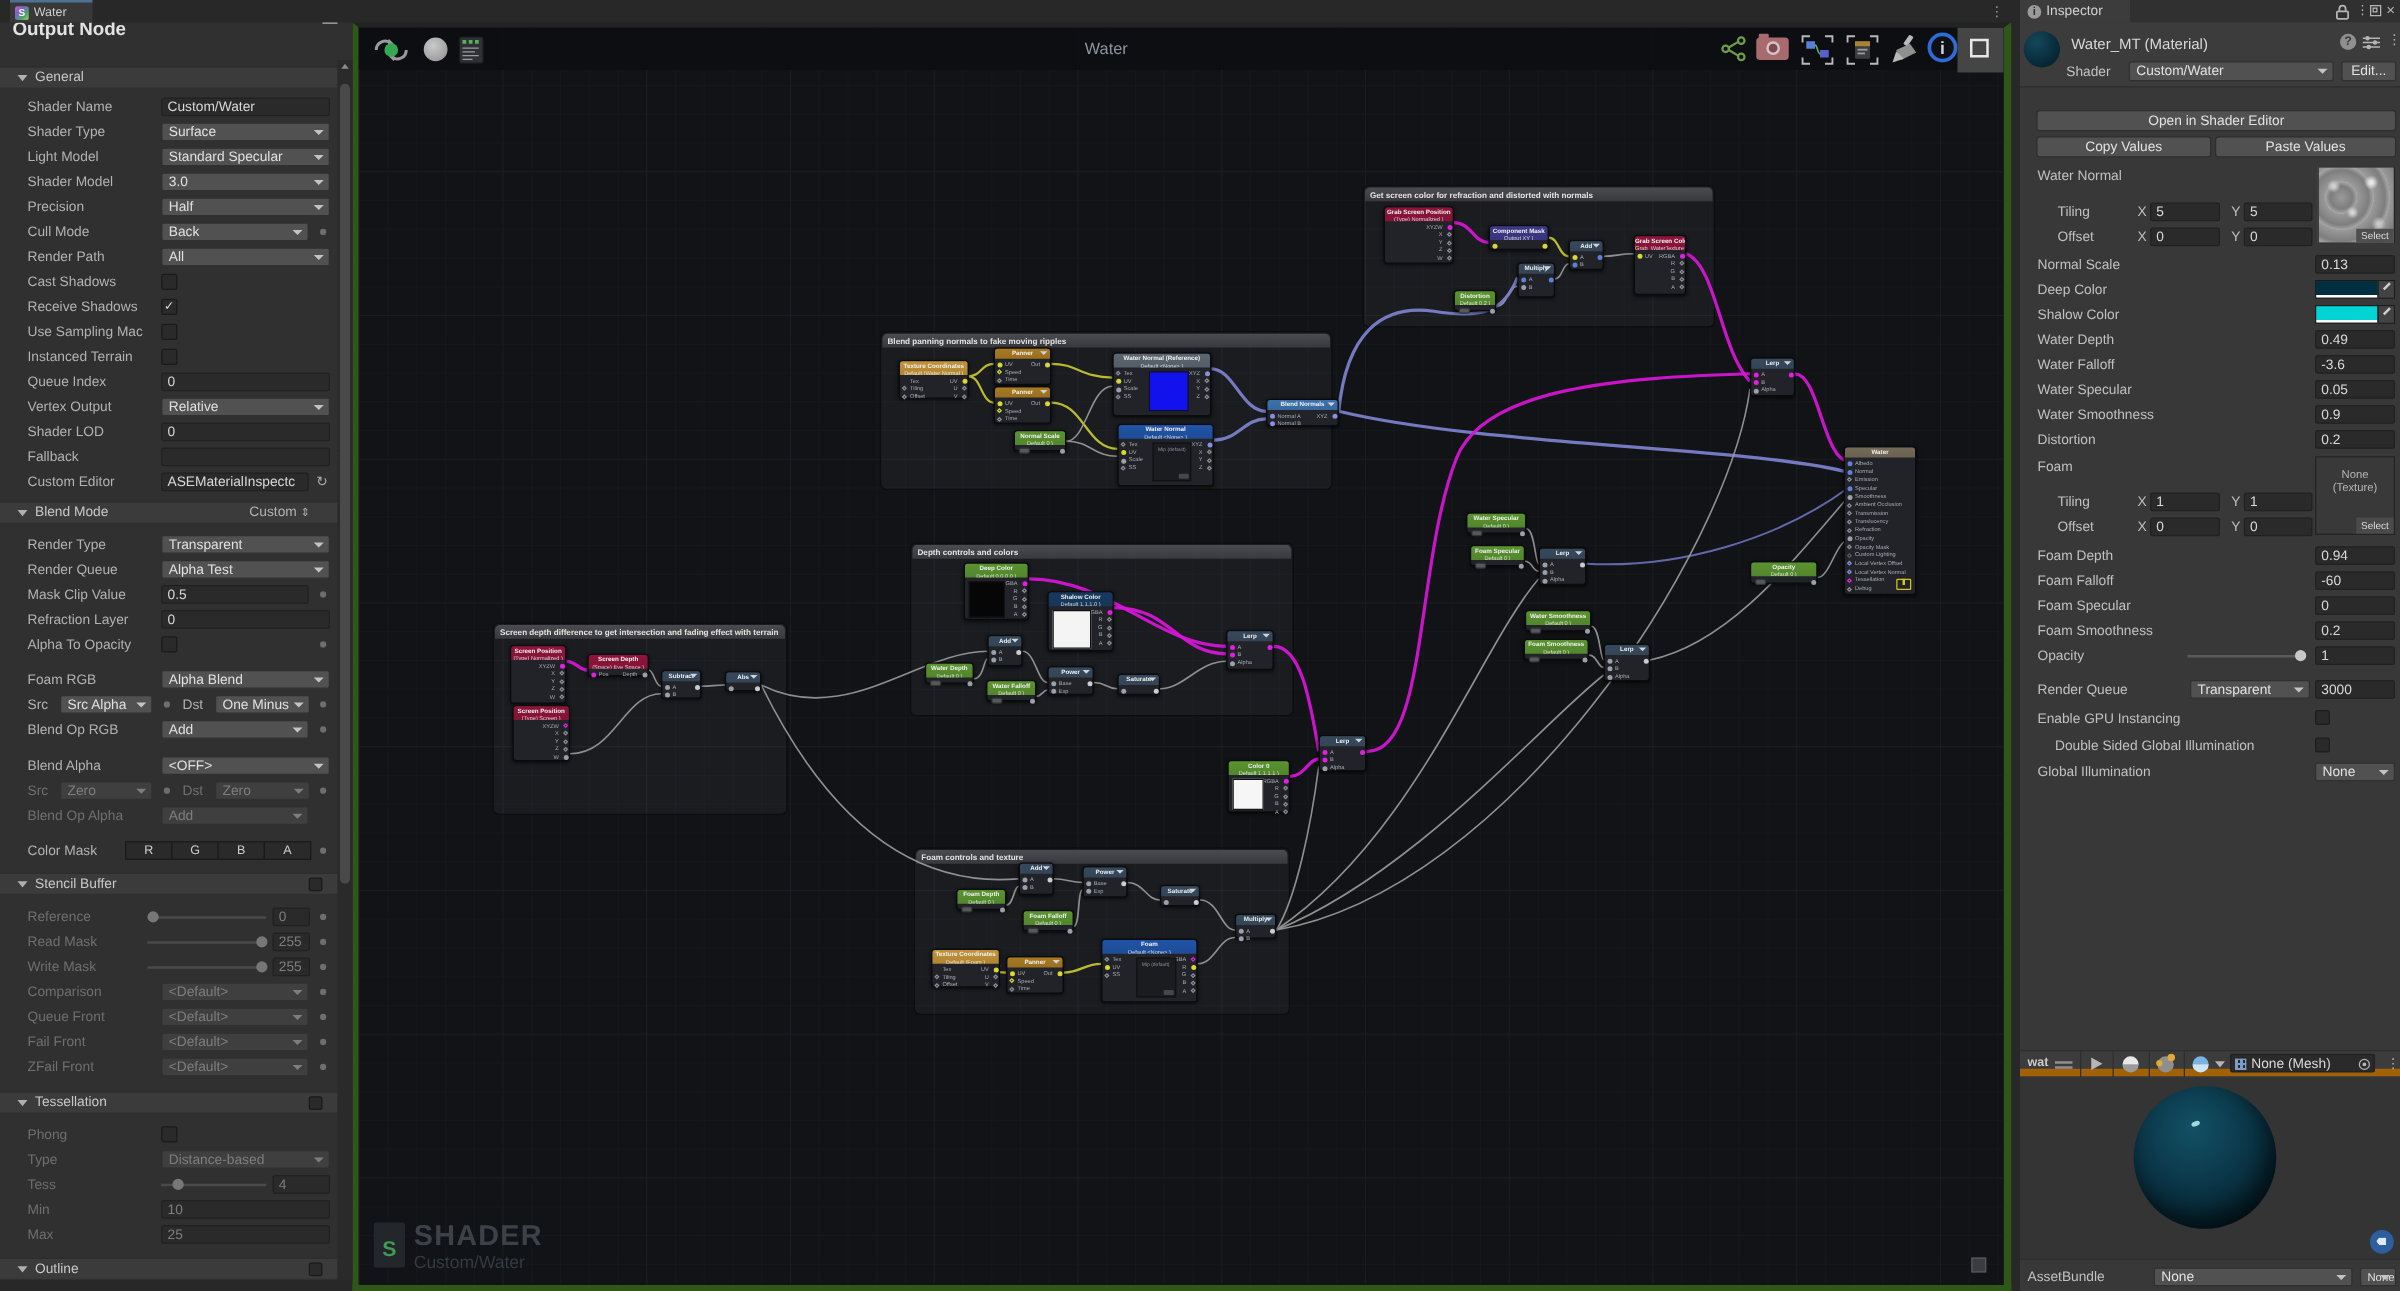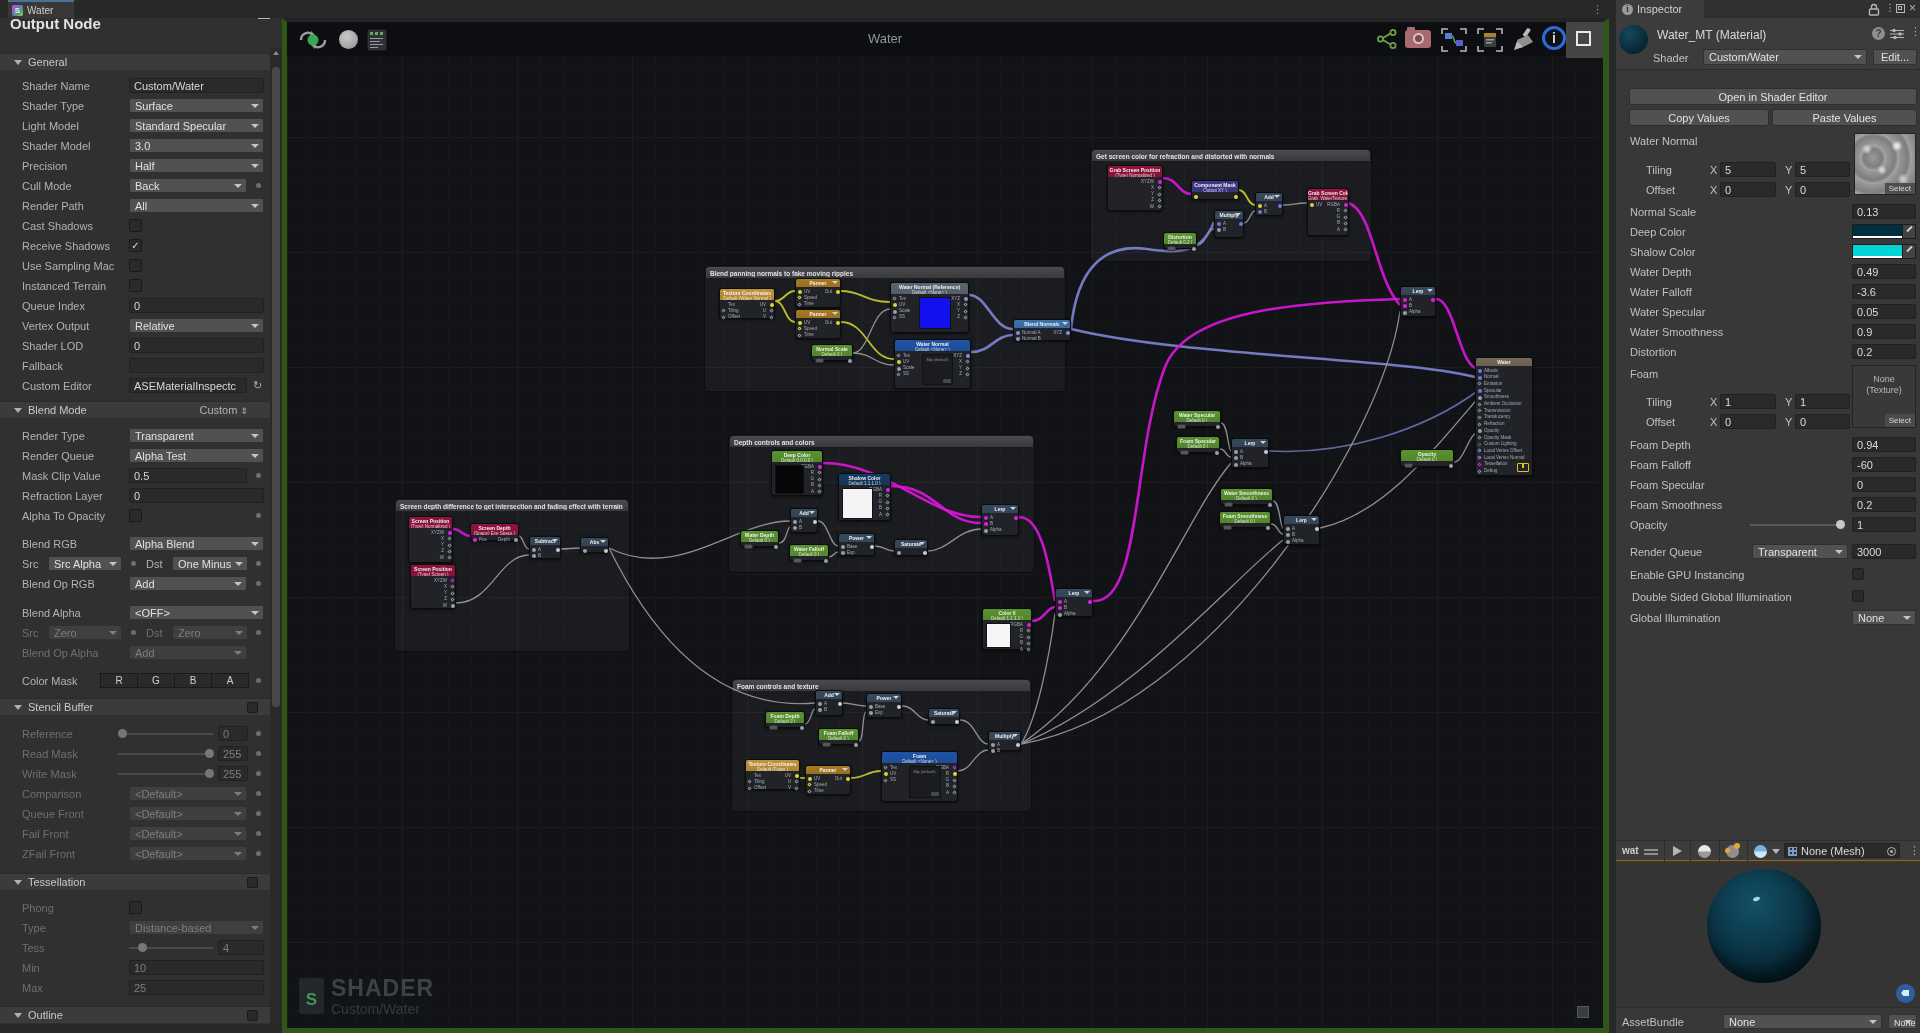--- a/index.html
+++ b/index.html
@@ -90,21 +90,21 @@
 radial-gradient(circle at 80% 75%,#c8c8c8 0 2%,transparent 9%),
 repeating-radial-gradient(circle at 30% 40%,#9a9a9a 0,#7e7e7e 9px,#a8a8a8 13px),#8a8a8a}
 #ftex{position:absolute;left:236px;top:365px;width:64px;height:63px;border:1px solid #232323;background:#393939;text-align:center;font-size:9px;color:#b8b8b8;padding-top:8px;line-height:11px}
 #ftex span{display:block;width:50px;margin:0 auto}
 .selbtn{position:absolute;right:0;bottom:0;background:rgba(75,75,75,.95);font-size:8px;color:#ddd;padding:1px 4px}
 .swatch{position:absolute;left:236px;width:64px;height:15px;border:1px solid #1c1c1c}
 .swatch .main{position:absolute;left:0;top:0;right:13px;height:11px}
 .swatch .alpha{position:absolute;left:0;right:13px;bottom:0;height:2px;background:#fff}
 .swatch .eye{position:absolute;right:0;top:0;width:13px;height:13px;background:#434343;border-left:1px solid #1c1c1c}
 .swatch .eye:after{content:"";position:absolute;left:3px;top:3px;width:7px;height:2px;background:#cfcfcf;transform:rotate(-45deg)}
-#insp-ptoolbar{position:absolute;left:0;top:840px;width:304px;height:21px;background:#3c3c3c;border-top:1px solid #2e2e2e;border-bottom:1px solid #a16207}
+#insp-ptoolbar{position:absolute;left:0;top:840px;width:304px;height:21px;background:#3c3c3c;border-top:1px solid #2e2e2e;border-bottom:6px solid #a16207}
 #insp-preview{position:absolute;left:0;top:862px;width:304px;height:145px;background:#343434}
 #bigsphere{position:absolute;left:91px;top:7px;width:114px;height:114px;border-radius:50%;background:radial-gradient(circle at 42% 30%,#135066,#093040 55%,#03161f 95%);box-shadow:inset -6px -10px 18px rgba(0,0,0,.55)}
 #bigsphere .gl{position:absolute;left:46px;top:28px;width:7px;height:4px;border-radius:50%;background:#9fd8df;transform:rotate(-20deg)}
 #insp-foot{position:absolute;left:0;top:1007px;width:304px;height:26px;background:#383838;border-top:1px solid #2e2e2e}
 #tagicon{position:absolute;left:280px;top:984px;width:19px;height:19px;border-radius:50%;background:#2d5f9e}
 #tagicon:after{content:"";position:absolute;left:5px;top:6px;width:8px;height:6px;background:#dce9f5;clip-path:polygon(0 50%,30% 0,100% 0,100% 100%,30% 100%)}
 .vsep{position:absolute;width:1px;background:#2e2e2e}
 .mini{position:absolute;font-size:10px;color:#cccccc}
 </style>
 </head>
@@ -214,21 +214,21 @@
       <div class="lrow" style="top: 479px;">
         <div class="lab">Refraction Layer</div>
         <div class="fld" style="left: 129px; width: 135px;">0</div>
       </div>
       <div class="lrow" style="top: 499px;">
         <div class="lab">Alpha To Opacity</div>
         <div class="chk" style="left: 129px;"></div>
         <div class="dot" style="left: 256px;"></div>
       </div>
       <div class="lrow" style="top: 527px;">
-        <div class="lab">Blend RGB</div>
+        <div class="lab">Foam RGB</div>
         <div class="drop" style="left: 129px; width: 135px;"><span>Alpha Blend</span><div class="caret"></div></div>
       </div>
       <div class="lrow" style="top: 547px;">
         <div class="lab" style="left: 22px;">Src</div>
         <div class="drop" style="left: 48px; width: 74px;"><span>Src Alpha</span><div class="caret"></div></div>
         <div class="dot" style="left: 131px;"></div>
         <div class="lab" style="left: 146px;">Dst</div>
         <div class="drop" style="left: 172px; width: 76px;"><span>One Minus</span><div class="caret"></div></div>
         <div class="dot" style="left: 256px;"></div>
       </div>
@@ -1187,21 +1187,21 @@
       <div class="ifld" style="left: 236px; top: 497px; width: 64px;">0.2</div>
       <div class="irow-lab" style="left: 14px; top: 519px;">Opacity</div>
       <div class="sld-track" style="left: 134px; top: 524px; width: 92px; position: absolute;"></div>
       <div class="sld-knob" style="left: 220px; top: 520px; position: absolute; background: rgb(200, 200, 200);"></div>
       <div class="ifld" style="left: 236px; top: 517px; width: 64px;">1</div>
       <div class="irow-lab" style="left: 14px; top: 546px;">Render Queue</div>
       <div class="idrop" style="left: 136px; top: 544px; width: 96px;"><span>Transparent</span><div class="caret"></div></div>
       <div class="ifld" style="left: 236px; top: 544px; width: 64px;">3000</div>
       <div class="irow-lab" style="left: 14px; top: 569px;">Enable GPU Instancing</div>
       <div class="ichk" style="left: 236px; top: 568px;"></div>
-      <div class="irow-lab" style="left: 16px; top: 591px;">Double Sided Global Illumination</div>
+      <div class="irow-lab" style="left: 28px; top: 591px;">Double Sided Global Illumination</div>
       <div class="ichk" style="left: 236px; top: 590px;"></div>
       <div class="irow-lab" style="left: 14px; top: 612px;">Global Illumination</div>
       <div class="idrop" style="left: 236px; top: 610px; width: 64px;"><span>None</span><div class="caret"></div></div>
     </div>
   <div id="ntex">
       <div class="selbtn">Select</div>
     </div>
   <div id="ftex">
       <span>None (Texture)</span>
       <div class="selbtn">Select</div>

